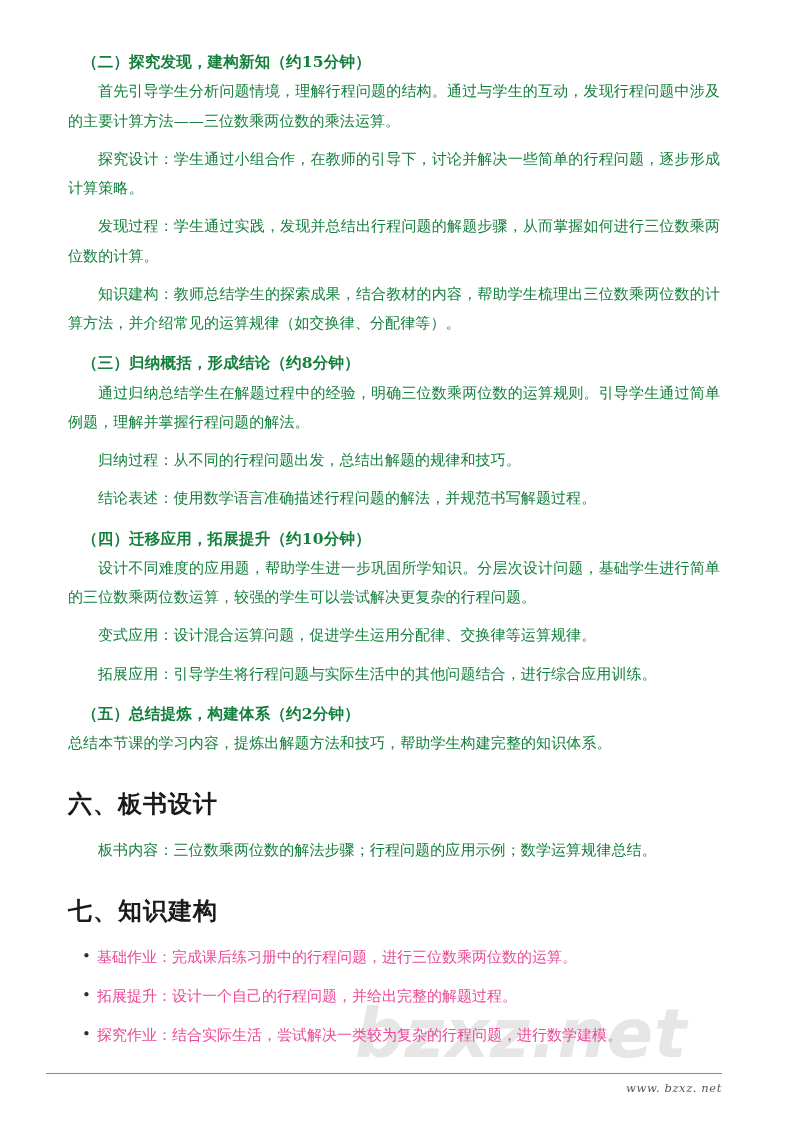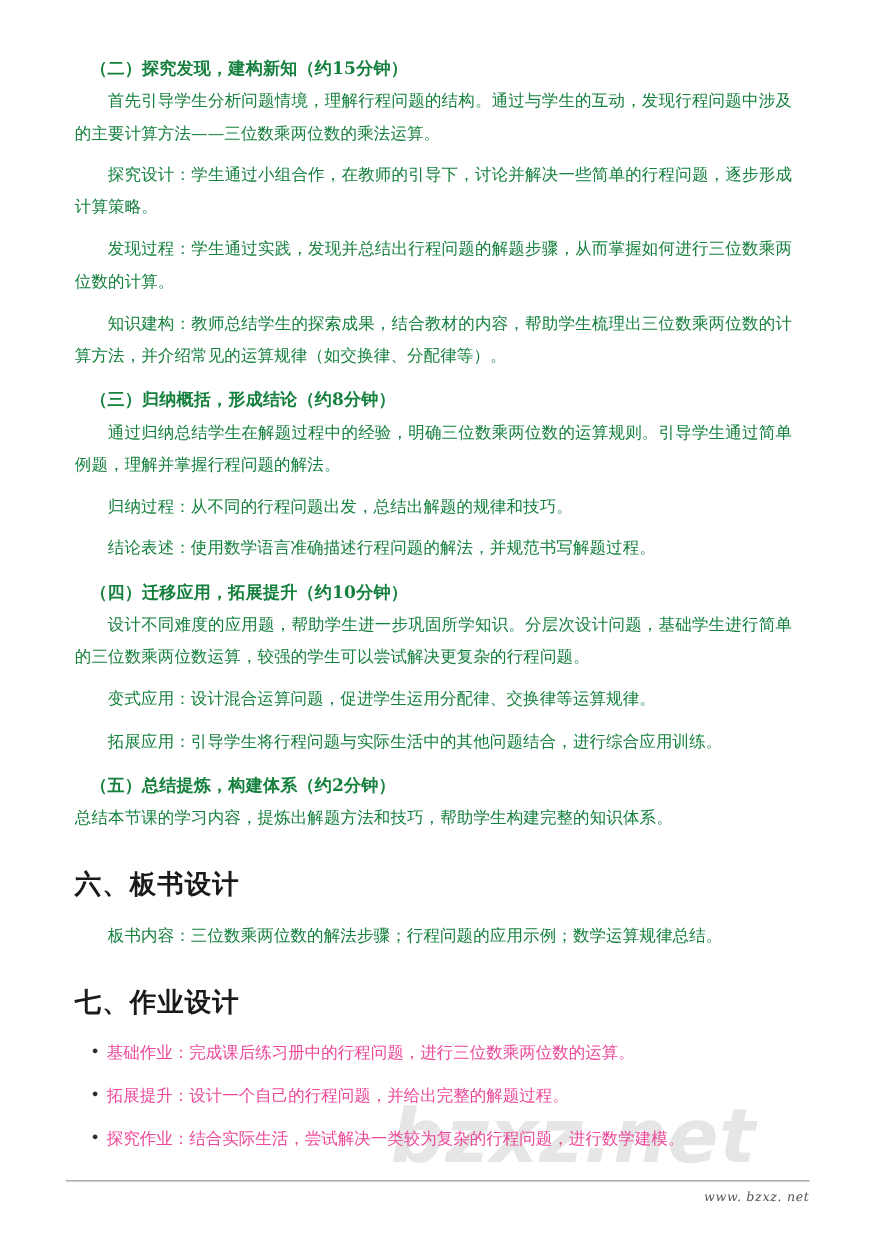--- a/index.html
+++ b/index.html
@@ -112,21 +112,21 @@
     position: absolute;
     left: 0;
     top: -1px;
     font-size: 15px;
     color: #2e2e2e;
   }
 
   
   .footer {
     position: absolute;
-    left: 60px;
+    left: 46px;
     top: 1073px;
     width: 676px;
     z-index: 3;
   }
   .footer-rule {
     width: 100%;
     height: 1px;
     background: #8a8a8a;
   }
   .footer-text {
@@ -163,21 +163,21 @@
     <p class="para indent">设计不同难度的应用题，帮助学生进一步巩固所学知识。分层次设计问题，基础学生进行简单的三位数乘两位数运算，较强的学生可以尝试解决更复杂的行程问题。</p>
     <p class="para indent spaced">变式应用：设计混合运算问题，促进学生运用分配律、交换律等运算规律。</p>
     <p class="para indent spaced">拓展应用：引导学生将行程问题与实际生活中的其他问题结合，进行综合应用训练。</p>
 
     <div class="sub-heading">（五）总结提炼，构建体系（约2分钟）</div>
     <p class="para noindent">总结本节课的学习内容，提炼出解题方法和技巧，帮助学生构建完整的知识体系。</p>
 
     <div class="major-heading">六、板书设计</div>
     <p class="para indent">板书内容：三位数乘两位数的解法步骤；行程问题的应用示例；数学运算规律总结。</p>
 
-    <div class="major-heading">七、作业设计</div>
+    <div class="major-heading">七、知识建构</div>
     <ul class="bullets">
       <li>基础作业：完成课后练习册中的行程问题，进行三位数乘两位数的运算。</li>
       <li>拓展提升：设计一个自己的行程问题，并给出完整的解题过程。</li>
       <li>探究作业：结合实际生活，尝试解决一类较为复杂的行程问题，进行数学建模。</li>
     </ul>
 
   </div>
 
   <div class="footer">
     <div class="footer-rule"></div>

